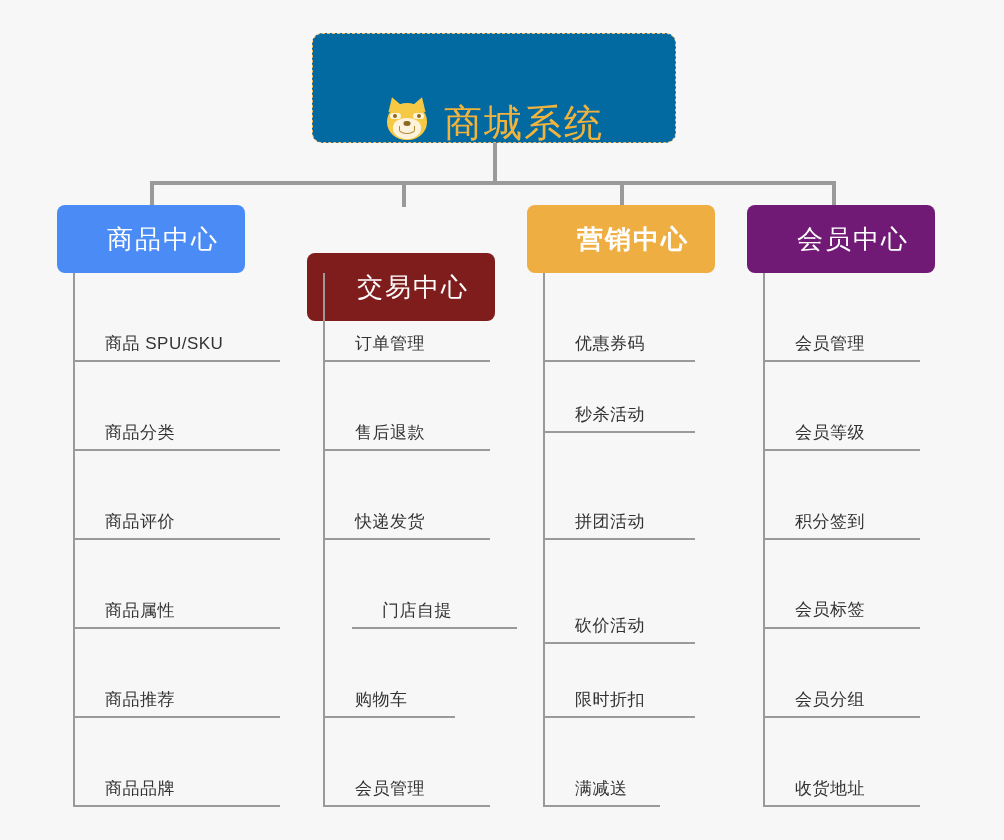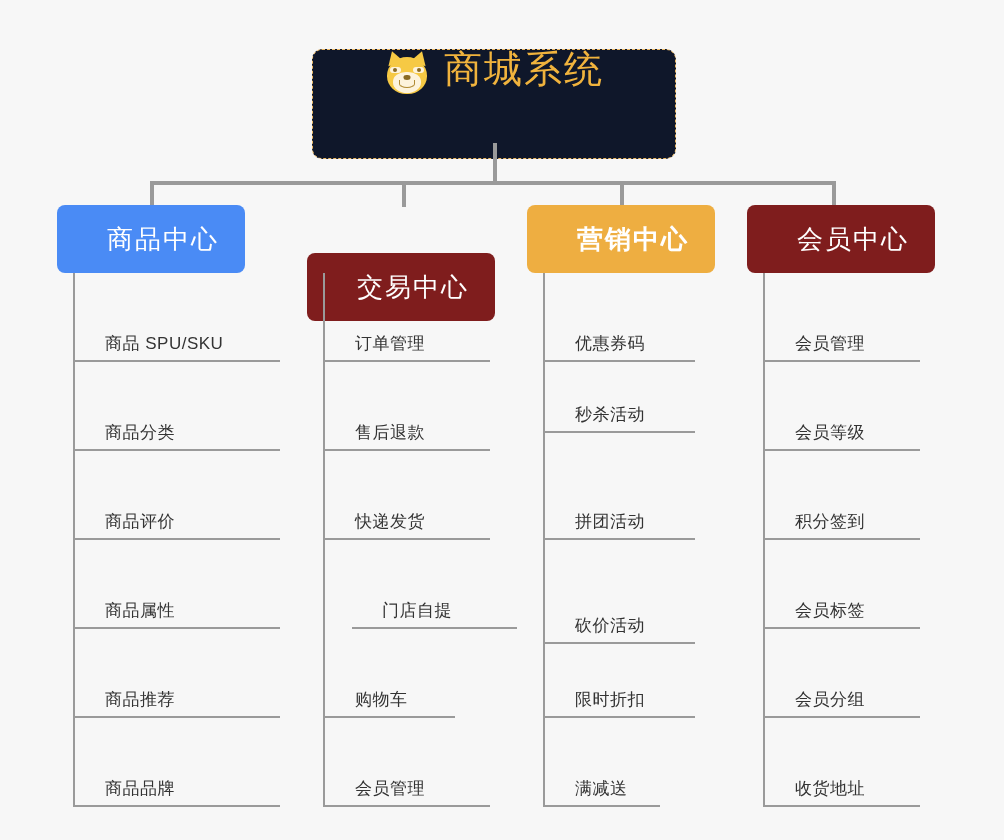--- a/index.html
+++ b/index.html
@@ -18,29 +18,29 @@
   #canvas {
     position: relative;
     width: 1004px;
     height: 840px;
   }
 
   
   .root-node {
     position: absolute;
     left: 312px;
-    top: 49px;
+    top: 33px;
     width: 364px;
     height: 110px;
-    background: #0f172a;
+    background: #0369a1;
     border: 1px dashed #eebb66;
     border-radius: 10px;
     box-sizing: border-box;
     display: flex;
-    align-items: flex-start;
+    align-items: flex-end;
     justify-content: center;
     gap: 14px;
   }
   .root-emoji {
     width: 46px;
     height: 46px;
     position: relative;
     flex: 0 0 auto;
   }
   .root-title {
@@ -267,35 +267,35 @@
         <div class="leaf-item" style="top: 282px; width: 150px;">
           <span class="leaf-label">砍价活动</span>
         </div>
         <div class="leaf-item" style="top: 356px; width: 150px;">
           <span class="leaf-label">限时折扣</span>
         </div>
         <div class="leaf-item" style="top: 445px; width: 115px;">
           <span class="leaf-label">满减送</span>
         </div>
       </div>
-      <div class="cat-box" style="left: 747px; background: #7f1d1d;">
+      <div class="cat-box" style="left: 747px; background: #701a75;">
         <span class="cat-label">会员中心</span>
       </div>
       <div class="leaf-col" style="left: 763px;">
         <div class="trunk" style="height: 534px;"></div>
         <div class="leaf-item" style="top: 0px; width: 155px;">
           <span class="leaf-label">会员管理</span>
         </div>
         <div class="leaf-item" style="top: 89px; width: 155px;">
           <span class="leaf-label">会员等级</span>
         </div>
         <div class="leaf-item" style="top: 178px; width: 155px;">
           <span class="leaf-label">积分签到</span>
         </div>
-        <div class="leaf-item" style="top: 267px; width: 155px;">
+        <div class="leaf-item" style="top: 267px; width: 155px; font-family: Liberation Mono, monospace;">
           <span class="leaf-label">会员标签</span>
         </div>
         <div class="leaf-item" style="top: 356px; width: 155px;">
           <span class="leaf-label">会员分组</span>
         </div>
         <div class="leaf-item" style="top: 445px; width: 155px;">
           <span class="leaf-label">收货地址</span>
         </div>
       </div>
     </div>

